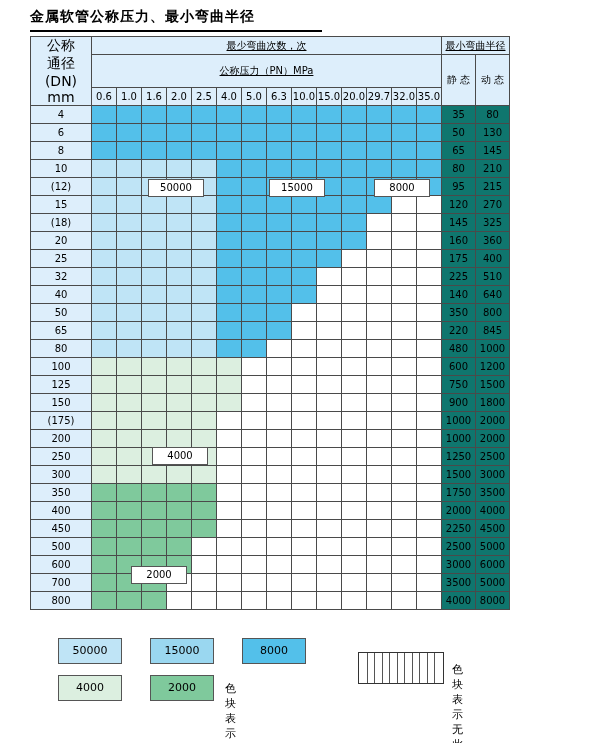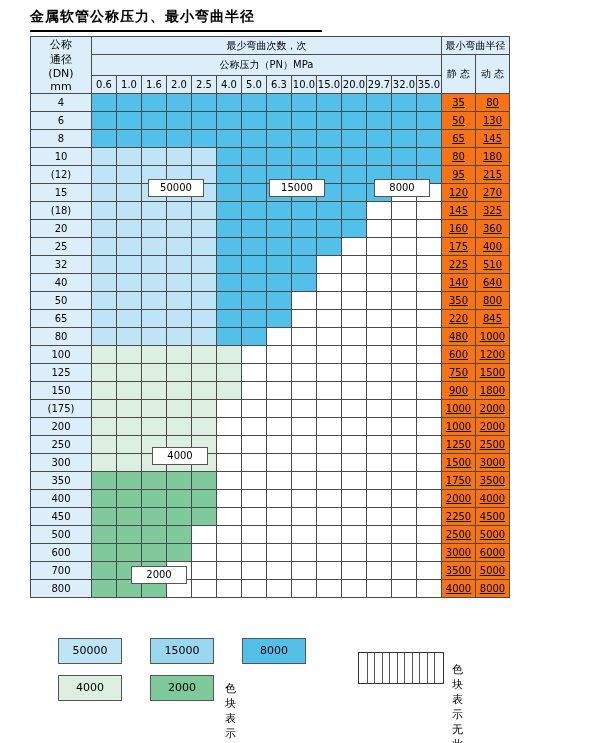--- a/index.html
+++ b/index.html
@@ -25,28 +25,28 @@
     font-size:10px;font-weight:normal;
     text-align:center;vertical-align:middle;
     padding:0;height:17px;
     font-family:"DejaVu Sans","Liberation Sans",sans-serif;
   }
   .hdr{background:#ddeefb;}
   .dn-col{width:60px;}
   .p-col{width:24px;}
   .r-col{width:33px;}
   .cell{height:17px;}
-  .dn-label{font-size:11px;}
-  .hdr-big{font-size:11px;}
+  .dn-label{font-size:14px;}
+  .hdr-big{font-size:11px;text-decoration:underline;}
   .c-blue{background:#53c0ea;}
   .c-blue-l{background:#bfe4f6;}
   .c-green{background:#7fc99c;}
   .c-green-l{background:#dcefe0;}
   .c-white{background:#ffffff;}
-  .r-val{background:#f97316;font-size:10px;text-decoration:underline;}
+  .r-val{background:#0f766e;font-size:10px;}
   
   .chip{
     position:absolute;background:#ffffff;border:1px solid #555;
     font-size:10px;text-align:center;line-height:15px;height:16px;
     z-index:5;
   }
   
   .legend{position:absolute;left:0;top:0;}
   .lg-box{
     position:absolute;border:1px solid #555;height:24px;width:62px;
@@ -166,21 +166,21 @@
         <td class="p-col cell c-blue"></td>
         <td class="p-col cell c-blue"></td>
         <td class="p-col cell c-blue"></td>
         <td class="p-col cell c-blue"></td>
         <td class="p-col cell c-blue"></td>
         <td class="p-col cell c-blue"></td>
         <td class="p-col cell c-blue"></td>
         <td class="p-col cell c-blue"></td>
         <td class="p-col cell c-blue"></td>
         <td class="r-col r-val cell">80</td>
-        <td class="r-col r-val cell">180</td>
+        <td class="r-col r-val cell">210</td>
       </tr>
       <tr>
         <td class="hdr dn-col cell">(12)</td>
         <td class="p-col cell c-blue-l"></td>
         <td class="p-col cell c-blue-l"></td>
         <td class="p-col cell c-blue-l"></td>
         <td class="p-col cell c-blue-l"></td>
         <td class="p-col cell c-blue-l"></td>
         <td class="p-col cell c-blue"></td>
         <td class="p-col cell c-blue"></td>

